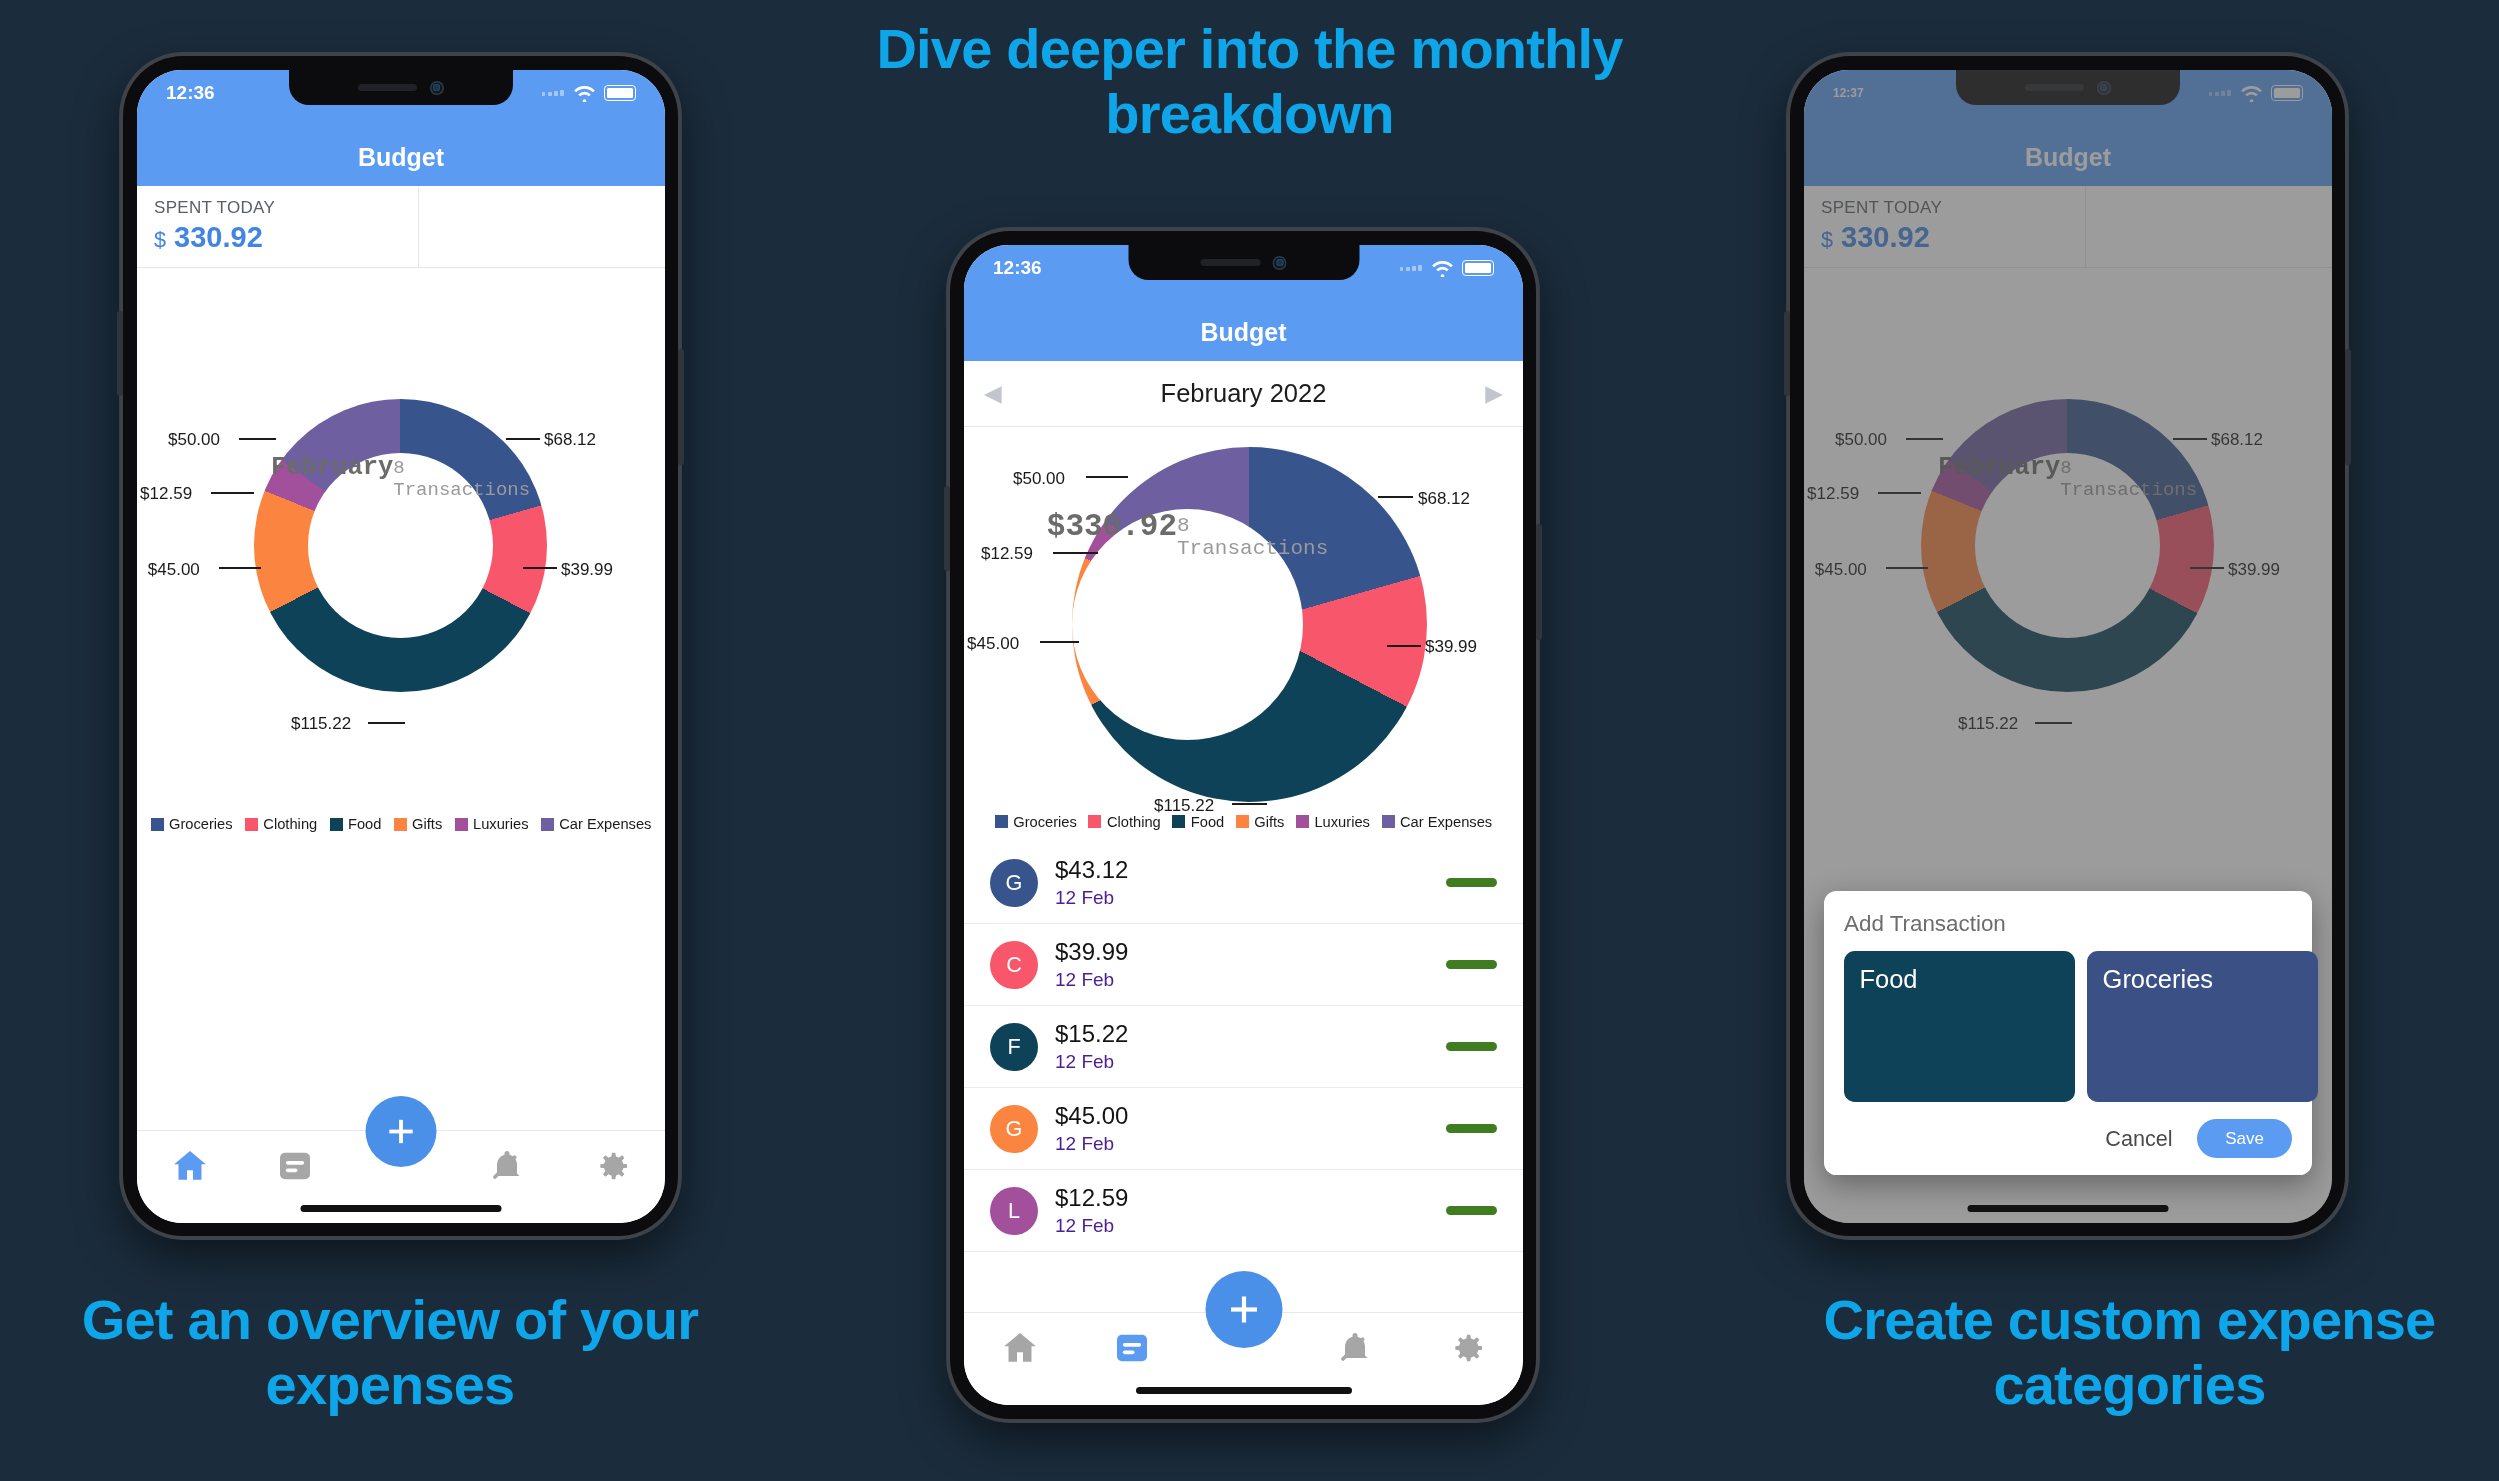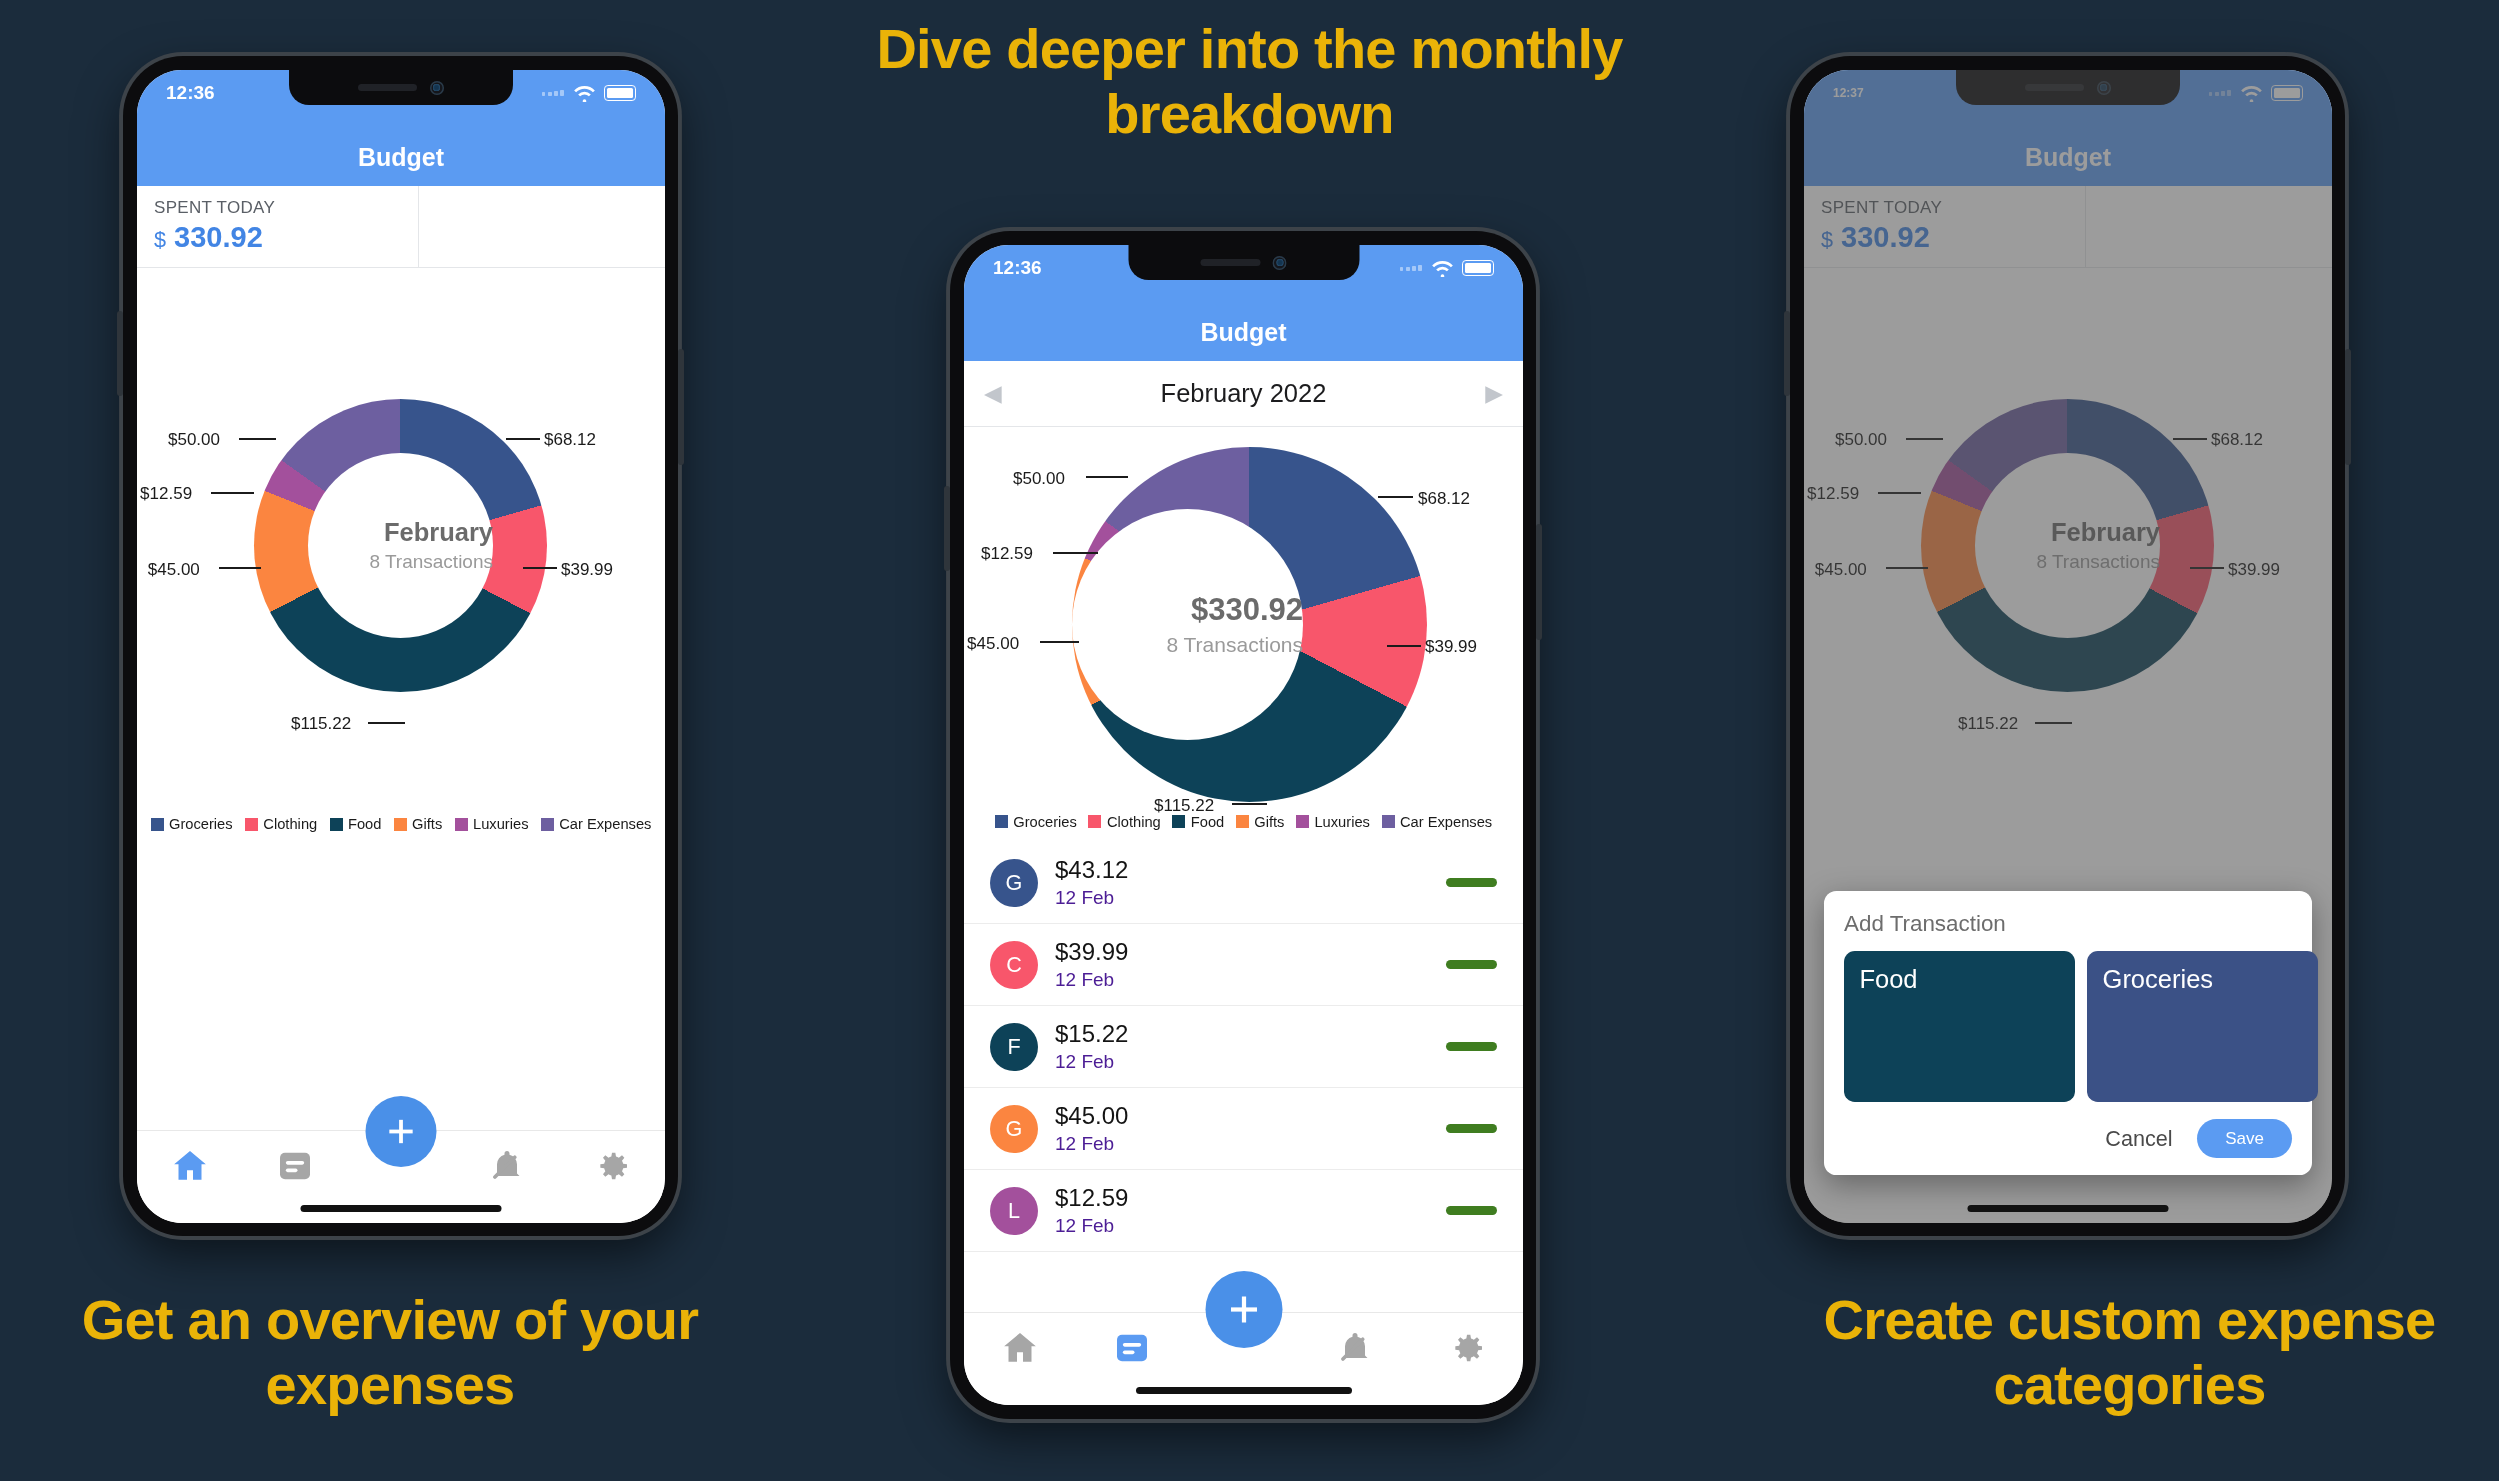--- a/index.html
+++ b/index.html
@@ -6,21 +6,21 @@
   html, body {
     width: 2500px; height: 1481px;
     background: #1b2c3c;
     font-family: "Liberation Sans", sans-serif;
     overflow: hidden;
   }
   .stage { position: relative; width: 2500px; height: 1481px; }
 
   
   .headline {
-    position: absolute; text-align: center; color: #eab308;
+    position: absolute; text-align: center; color: #0ea5e9;
     font-weight: bold; letter-spacing: -0.8px; line-height: 1.16;
   }
   #headline-top { left: 833px; top: 17px; width: 833px; font-size: 56px; }
   #caption-left { left: 31px; top: 1288px; width: 718px; font-size: 56px; }
   #caption-right { left: 1759px; top: 1288px; width: 741px; font-size: 56px; }
 
   
   .phone { position: absolute; }
   .phone .body {
     position: absolute; inset: 0;
@@ -74,21 +74,21 @@
     background: #fff; border-bottom: 0.8px solid #e4e6e9;
   }
   .monthbar .mlabel { flex: 1; text-align: center; color: #1c1c1e; }
   .arrow { color: #c2c6cc; }
 
   
   .donut-wrap { position: relative; }
   .donut { position: absolute; border-radius: 50%; }
   .donut-hole {
     position: absolute; border-radius: 50%; background: #fff;
-    display: flex; flex-direction: column; align-items: flex-end; justify-content: center;
+    display: flex; align-items: flex-start; justify-content: center; font-family: Liberation Mono, monospace;
   }
   .hole-main { color: #6b6b6b; font-weight: bold; }
   .hole-sub { color: #9a9a9a; }
   .cb-label { position: absolute; color: #1b1b1b; white-space: nowrap; }
   .leader { position: absolute; background: #1b1b1b; height: 1.5px; }
 
   .legend {
     display: flex; align-items: center; justify-content: center; flex-wrap: nowrap;
     color: #1b1b1b;
   }

